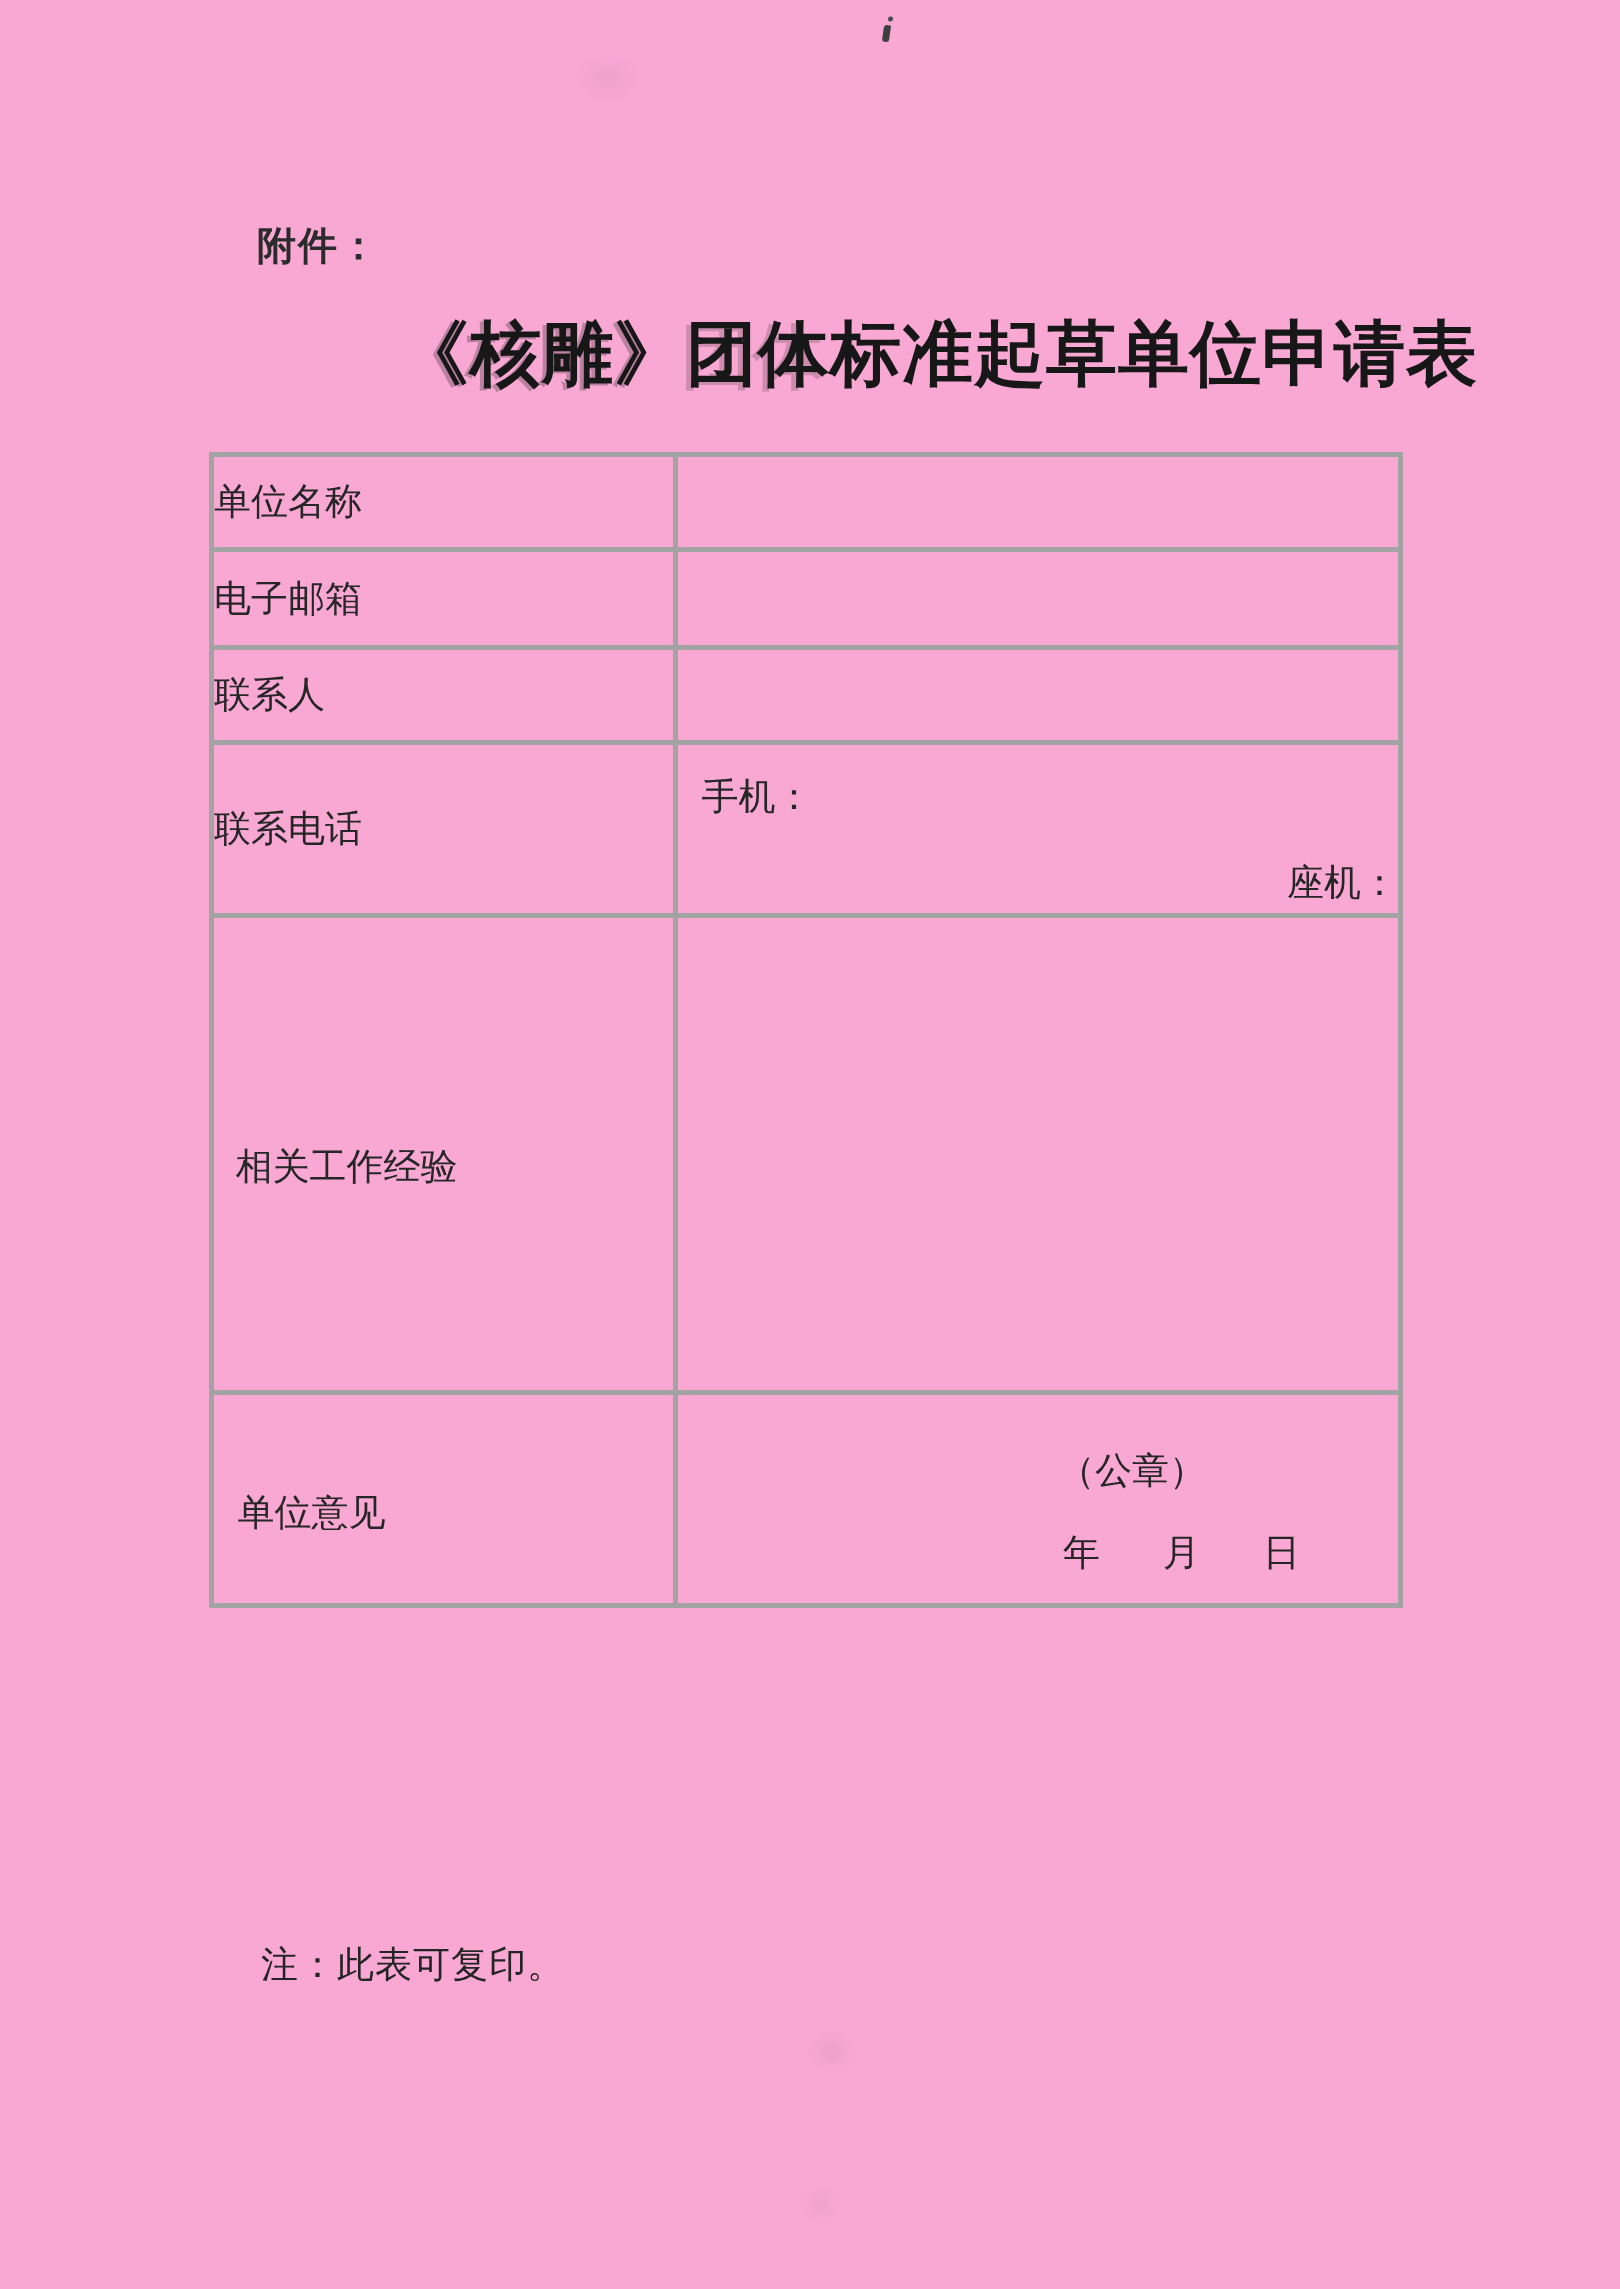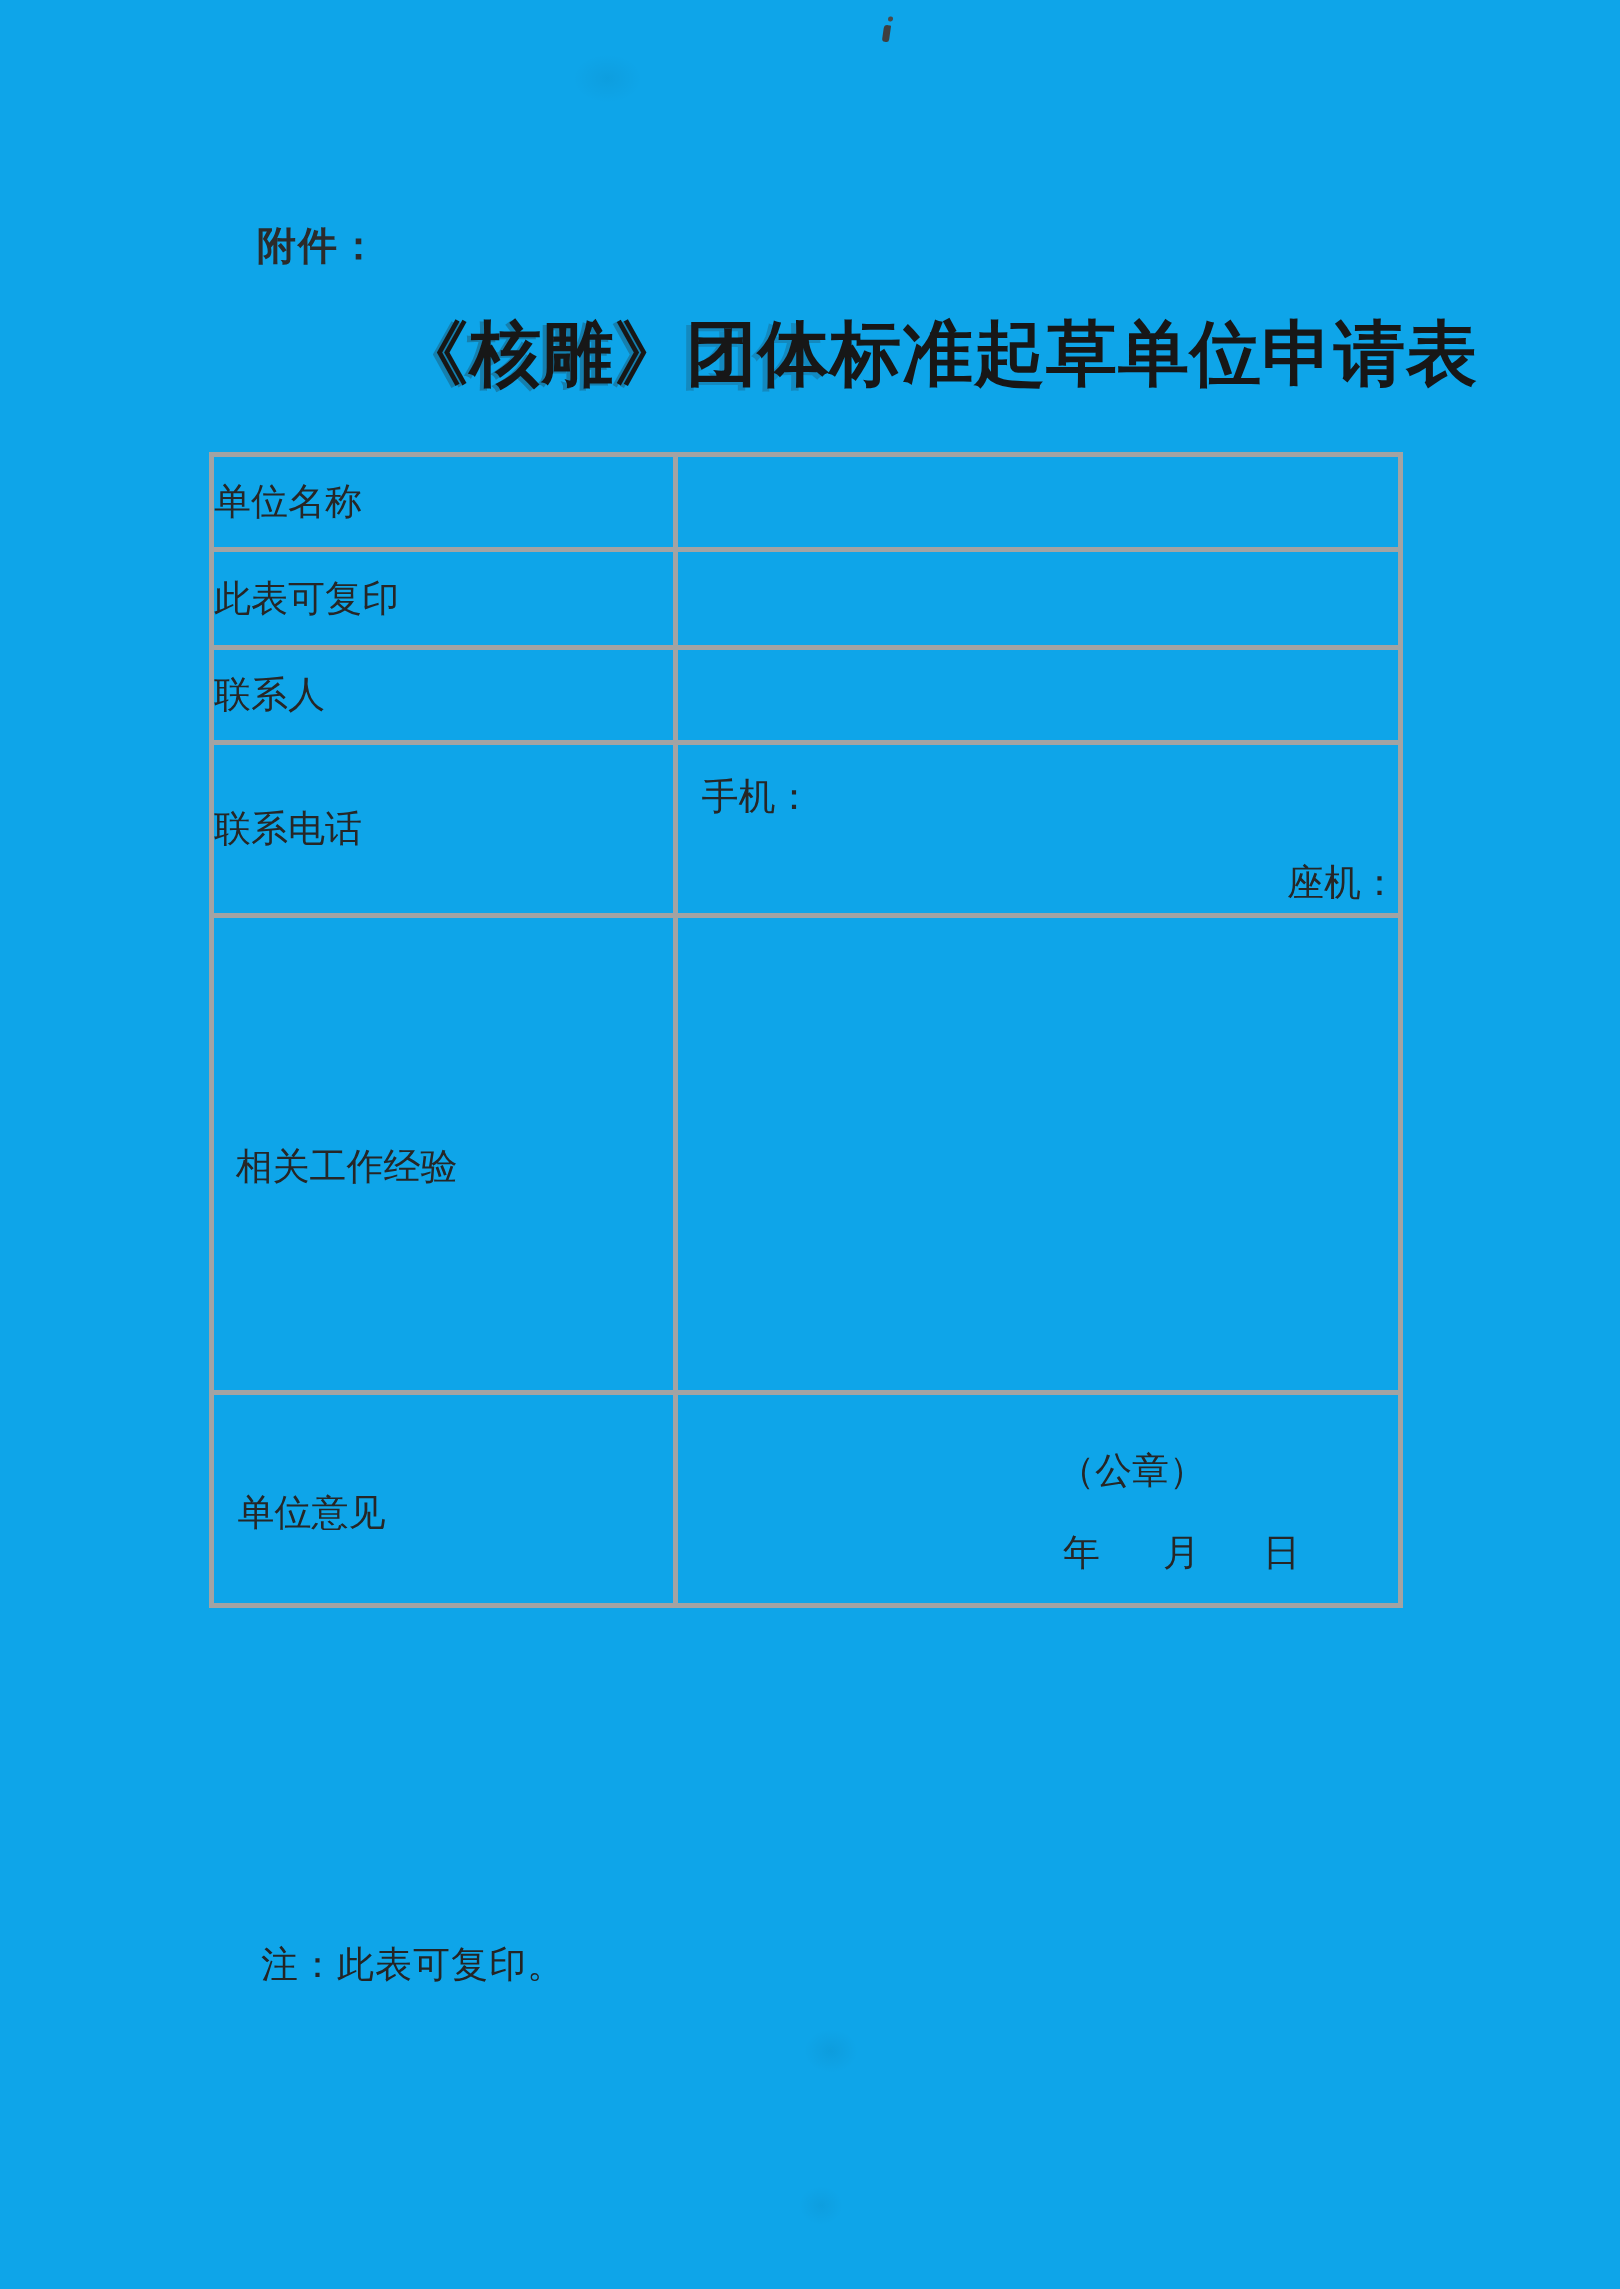--- a/index.html
+++ b/index.html
@@ -1,19 +1,19 @@
 <!DOCTYPE html>
 <html><head>
 <meta charset="utf-8">
 <style>
   html,body{margin:0;padding:0;background:#ffffff;}
   .page{
     position:relative;
     width:1620px;height:2290px;
-    background:#0ea5e9;
+    background:#f9a8d4;
     overflow:hidden;
     font-family:"Liberation Serif","DejaVu Serif",serif;
     color:#262626;
   }
   
   .attachment{
     position:absolute;left:257px;top:223px;
     font-family:"Liberation Sans","DejaVu Sans",sans-serif;
     font-weight:700;font-size:39px;line-height:1.2;color:#2b2b2b;
     letter-spacing:2px;
@@ -92,21 +92,21 @@
         <col style="width:725px">
       </colgroup>
 
     <tbody>
         <tr class="r1">
       <td class="lbl">单位名称</td>
       <td></td>
     </tr>
 
     <tr class="r2">
-      <td class="lbl">此表可复印</td>
+      <td class="lbl">电子邮箱</td>
       <td></td>
     </tr>
 
     <tr class="r3">
       <td class="lbl">联系人</td>
       <td></td>
     </tr>
 
     <tr class="r4">
       <td class="lbl top pt">联系电话</td>

